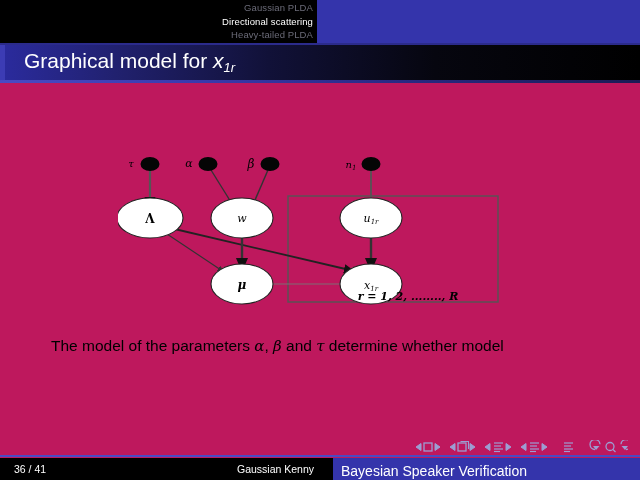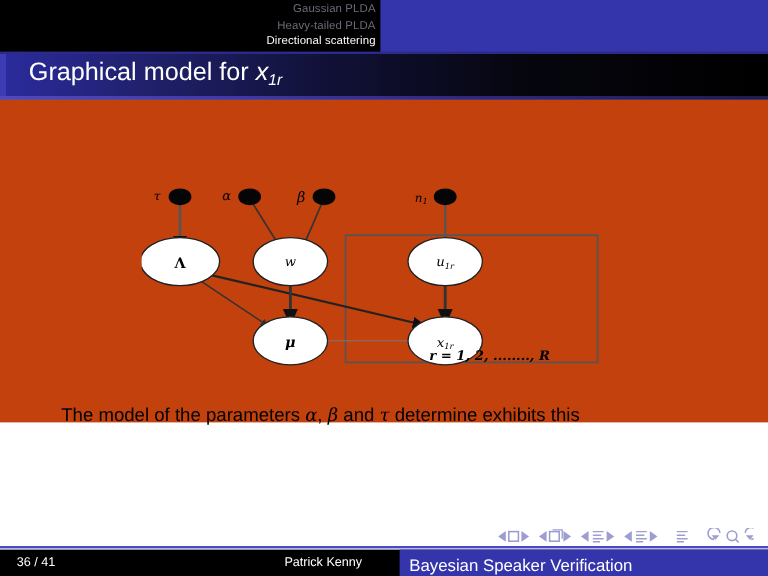--- a/index.html
+++ b/index.html
@@ -1,20 +1,20 @@
 <!DOCTYPE html>
 <html><head>
 <meta charset="utf-8">
 <style>
   html,body{margin:0;padding:0;}
   body{
     width:640px;height:480px;overflow:hidden;background:#ffffff;
     font-family:"Liberation Sans", sans-serif;
   }
-  .slide{position:relative;width:640px;height:352px;background:#c2410c;text-decoration:underline;}
+  .slide{position:relative;width:640px;height:480px;background:#be185d;text-decoration:underline;}
 
   
   .navbar{
     position:absolute;left:0;top:0;width:640px;height:44px;
     background:#3434ab;
   }
   .navbar .nav-left-block{
     position:absolute;left:0;top:0;width:317px;height:44px;background:#000000;
   }
   .nav-items{
@@ -102,22 +102,22 @@
 </style>
 </head>
 <body>
 
 <div class="slide">
 
   <div class="navbar">
     <div class="nav-left-block"></div>
     <div class="nav-items">
       <span class="nav-item">Gaussian PLDA</span>
+      <span class="nav-item active">Directional scattering</span>
       <span class="nav-item">Heavy-tailed PLDA</span>
-      <span class="nav-item active">Directional scattering</span>
     </div>
   </div>
   <div class="nav-underline"></div>
 
   <div class="titlebar">
     <div class="edge"></div>
     <div class="title-text"><span>Graphical model for </span><span class="var">x</span><span class="sub">1r</span></div>
   </div>
   <div class="titlebar-bottom"></div>
 
@@ -172,21 +172,21 @@
       <text x="124" y="146" font-family="DejaVu Serif, serif" font-style="italic" font-size="12" font-weight="bold" fill="#000" text-anchor="middle">μ</text>
 
       <ellipse cx="253" cy="141" rx="31" ry="20" fill="#fff" stroke="#222" stroke-width="1.1"></ellipse>
       <text x="253" y="146" font-family="DejaVu Serif, serif" font-style="italic" font-size="11" fill="#000" text-anchor="middle">x<tspan font-size="7" dy="2">1r</tspan></text>
 
       <text x="290" y="157" font-family="DejaVu Serif, serif" font-style="italic" font-weight="bold" font-size="11" fill="#000" text-anchor="middle">r = 1, 2, ........, R</text>
     </svg>
   </div>
 
   <div class="body-text">
-    <span>The model of the parameters </span><span class="gk">α</span><span>, </span><span class="gk">β</span><span> and </span><span class="gk">τ</span><span> determine exhibits this</span><br>
+    <span>The model of the parameters </span><span class="gk">α</span><span>, </span><span class="gk">β</span><span> and </span><span class="gk">τ</span><span> determine whether model</span><br>
   </div>
 
   <div class="navsyms">
     <svg width="216" height="14" viewBox="0 0 216 14" xmlns="http://www.w3.org/2000/svg">
       <g fill="#9d9dd2" stroke="#9d9dd2">
 
         <path d="M4,7 L9,3.5 L9,10.5 z"></path>
         <rect x="12" y="3" width="8" height="8" fill="none" stroke-width="1.3"></rect>
         <path d="M28,7 L23,3.5 L23,10.5 z"></path>
 
@@ -227,17 +227,17 @@
         <path d="M214,9.5 A5,5 0 1 0 209,4.2" fill="none" stroke-width="1.3"></path>
         <path d="M216,6 L213,10 L209.5,6" fill="#9d9dd2" stroke="none"></path>
       </g>
     </svg>
   </div>
 
   <div class="footer-topline"></div>
   <div class="footer">
     <div class="footer-right"></div>
     <span class="footer-page">36 / 41</span>
-    <span class="footer-author">Patrick Kenny</span>
+    <span class="footer-author">Gaussian Kenny</span>
     <span class="footer-title">Bayesian Speaker Verification</span>
   </div>
 
 </div>
 
 </body></html>

